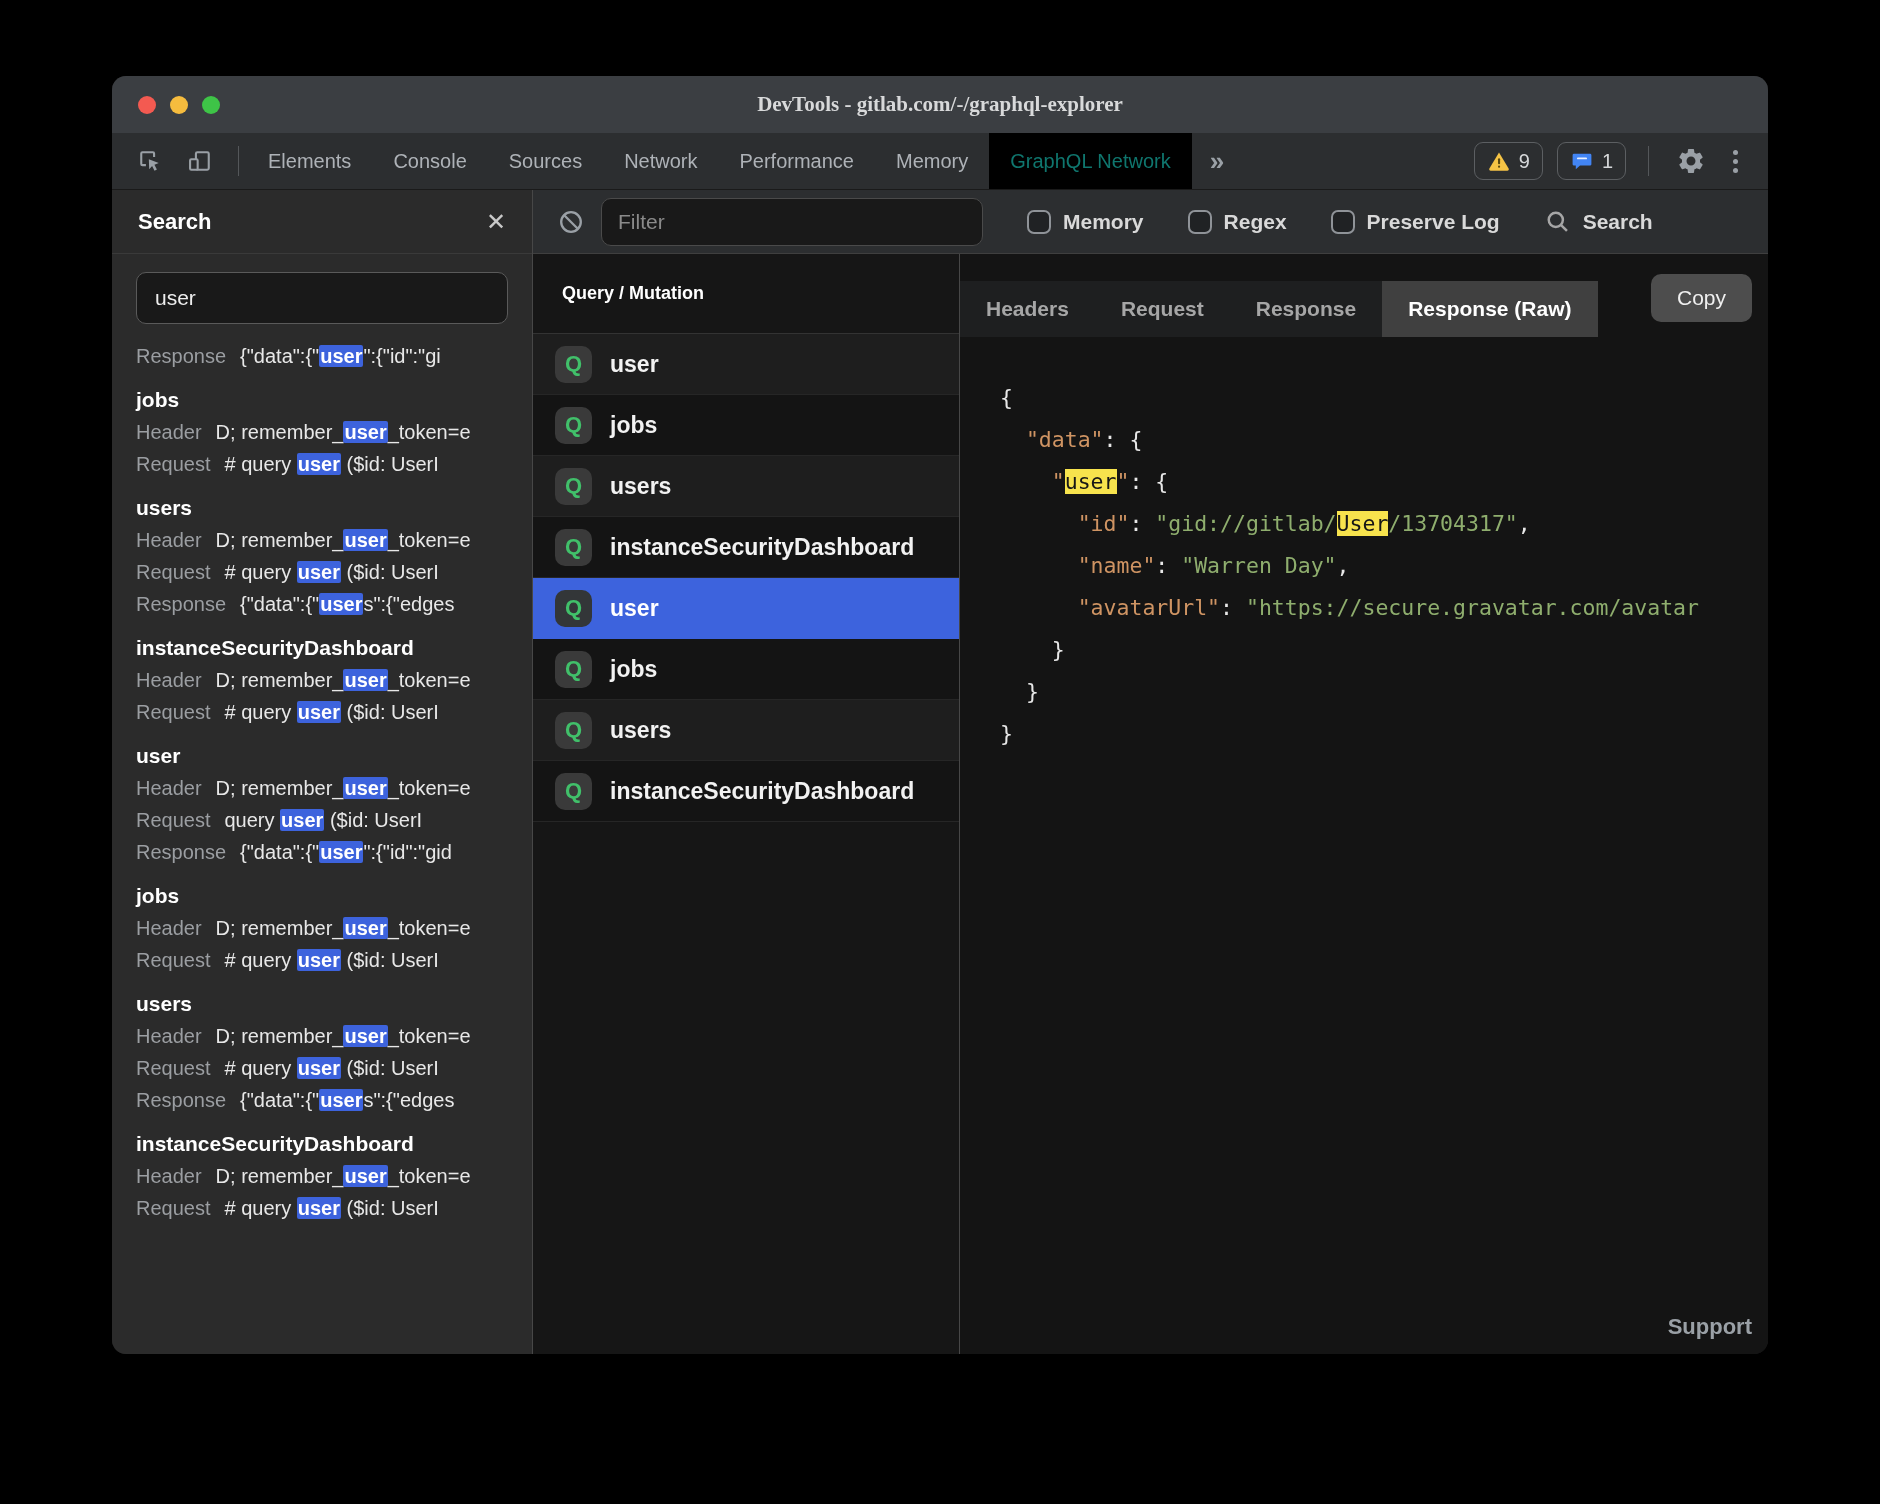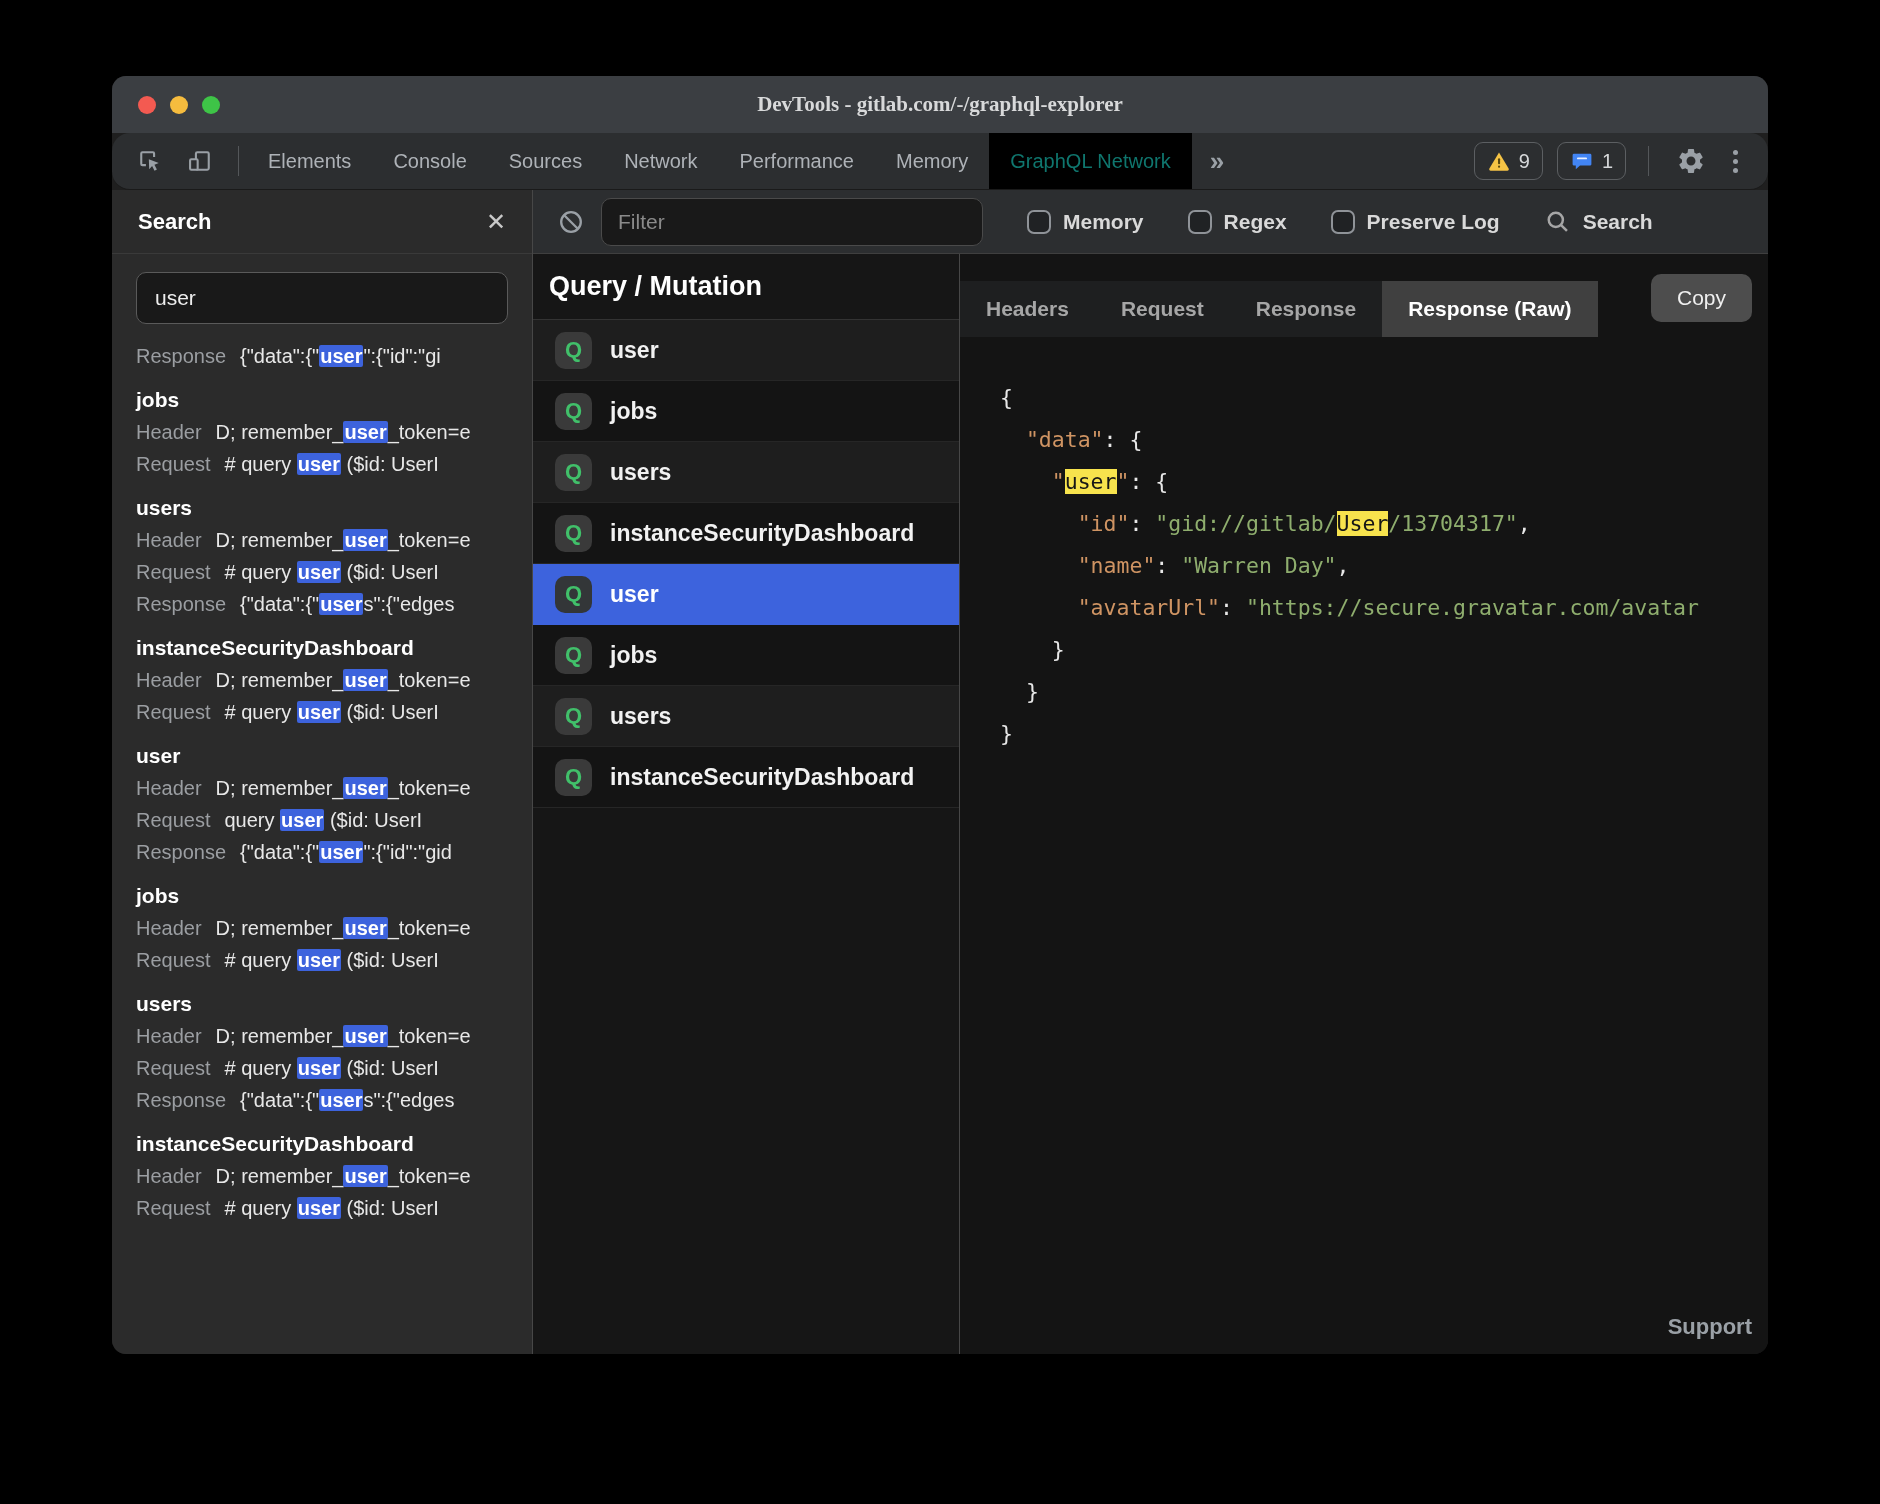--- a/index.html
+++ b/index.html
@@ -14,21 +14,21 @@
   .titlebar { height:57px; background:#3b3e42; position:relative;
               display:flex; align-items:center; flex:none;font-family:Liberation Serif, serif; }
   .lights { display:flex; gap:14px; margin-left:26px; }
   .light { width:18px; height:18px; border-radius:50%; }
   .light.red{background:#f35a51;} .light.yellow{background:#f6bc3e;} .light.green{background:#3ec447;}
   .win-title { position:absolute; left:0; right:0; text-align:center;
                color:#d8d9da; font-size:21px; font-weight:bold; }
 
   
   .toolbar { height:57px; background:#2c2e30; display:flex; align-items:stretch;
-             flex:none; border-bottom:1px solid #1a1a1a;border-radius:18px; }
+             flex:none; border-bottom:1px solid #1a1a1a; }
   .tb-icons { display:flex; align-items:center; gap:10px; padding:0 10px 0 18px; }
   .tb-iconbtn { width:40px; height:40px; display:flex; align-items:center; justify-content:center; }
   .tb-sep { width:1px; height:30px; background:#54575a; align-self:center; margin:0 8px; }
   .tab { display:flex; align-items:center; padding:0 21px; color:#aeb2b7;
          font-size:20px; white-space:nowrap; }
   .tab.active { background:#000; color:#0f766e; }
   .tab-chevron { display:flex; align-items:center; padding:0 18px; color:#9aa0a6;
                  font-size:26px; font-weight:bold; }
   .tb-spacer { flex:1; }
   .tb-right { display:flex; align-items:center; gap:14px; padding-right:22px; }
@@ -69,22 +69,22 @@
   .check-group { display:flex; align-items:center; gap:12px; margin-left:44px; }
   .cb { width:24px; height:24px; border:2.5px solid #8f9398; border-radius:7px; background:#202224; }
   .check-label { color:#d9d9d9; font-size:21px; font-weight:bold; }
   .filter-search { display:flex; align-items:center; gap:12px; margin-left:44px; }
 
   .content-row { flex:1; display:flex; min-height:0; }
 
   
   .query-panel { width:427px; flex:none; background:#161616; border-right:1px solid #474747;
                  display:flex; flex-direction:column; min-width:0; }
-  .query-head { height:66px; flex:none; display:flex; align-items:center; padding:0 16px;
-                color:#fff; font-size:27px; font-weight:bold; border-bottom:1px solid #333; }
+  .query-head { height:80px; flex:none; display:flex; align-items:center; padding:0 29px;
+                color:#fff; font-size:18px; font-weight:bold; border-bottom:1px solid #333; }
   .q-row { height:61px; flex:none; display:flex; align-items:center; gap:18px;
            padding:0 22px; border-bottom:1px solid #262626; background:#141414;
            color:#f2f2f2; font-size:23px; font-weight:bold; white-space:nowrap; overflow:hidden; }
   .q-row.alt { background:#1e1e1e; }
   .q-row.selected { background:#3d63dd; border-bottom-color:#3d63dd; color:#fff; }
   .q-badge { width:37px; height:37px; flex:none; border-radius:10px; background:#3a3a3a;
              display:flex; align-items:center; justify-content:center;
              color:#41c06a; font-size:22px; font-weight:bold; }
   .q-row.selected .q-badge { background:#333638; }
 

